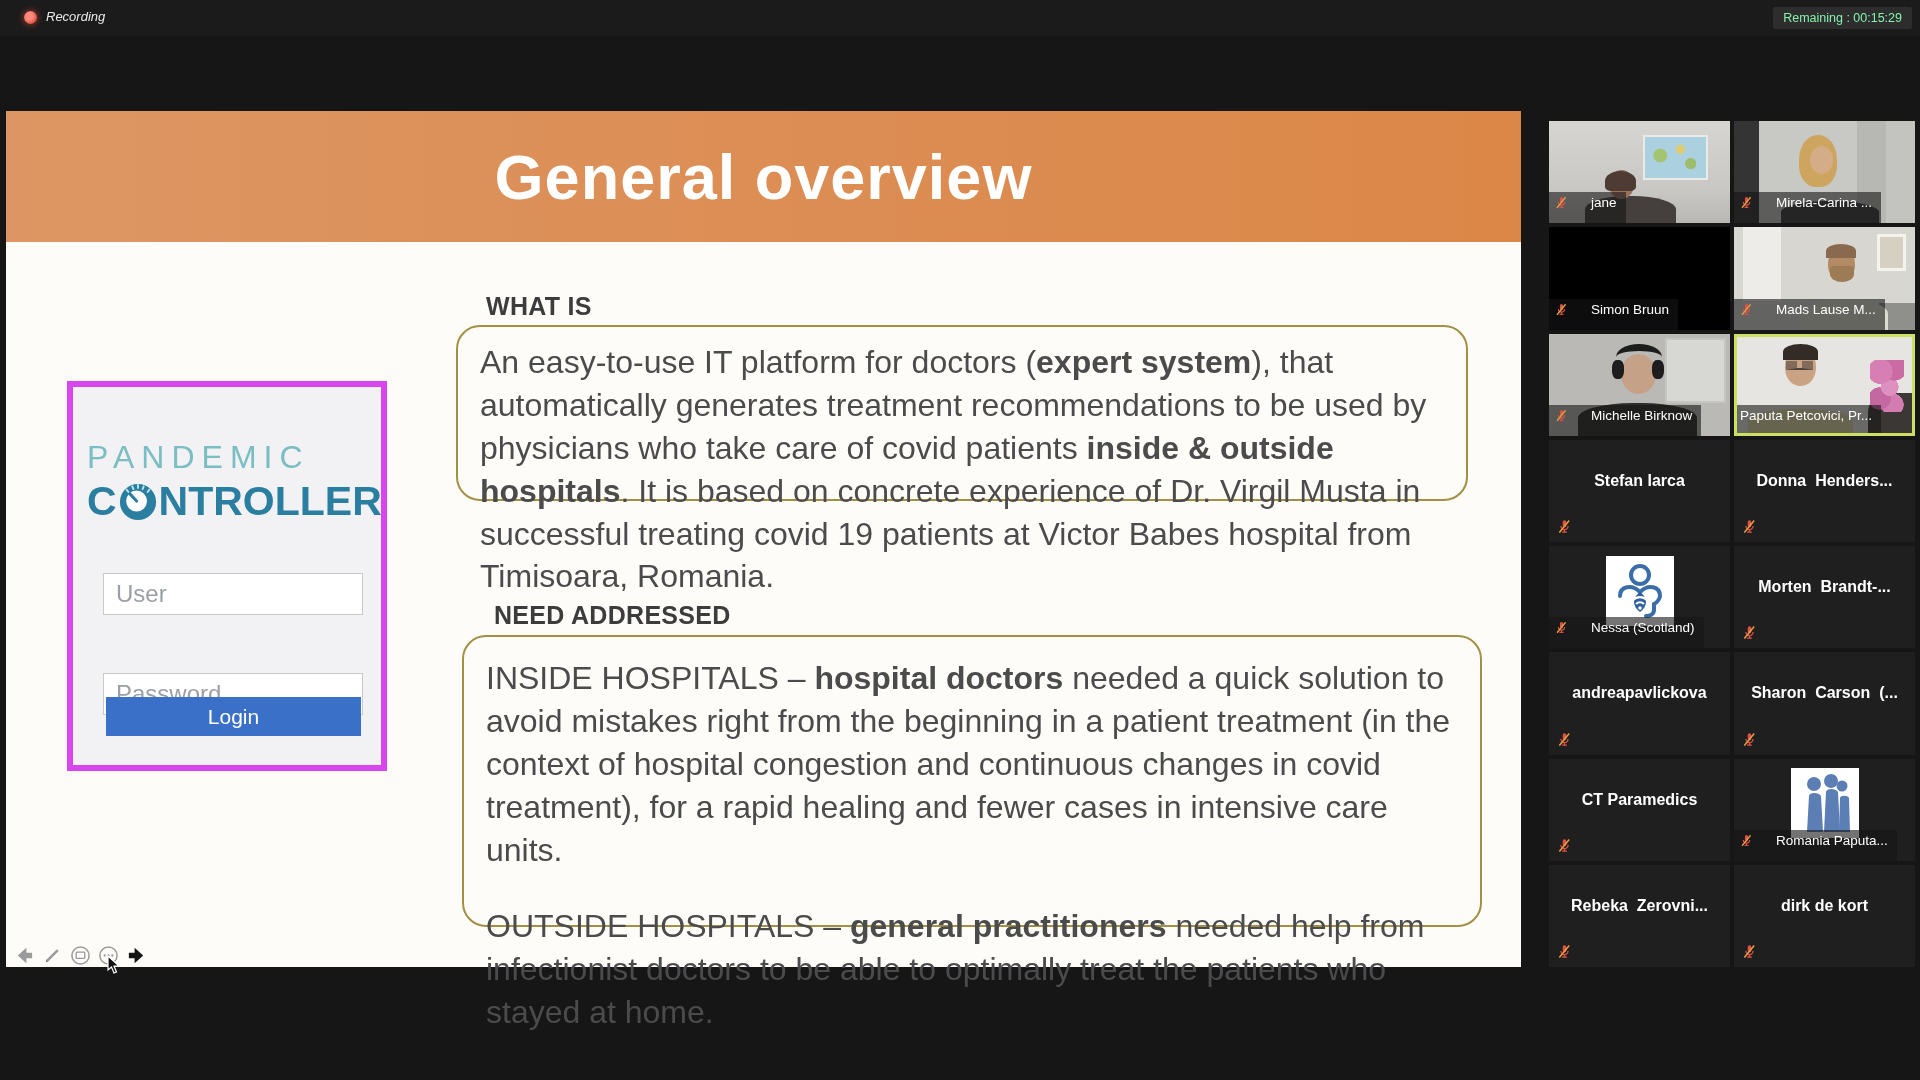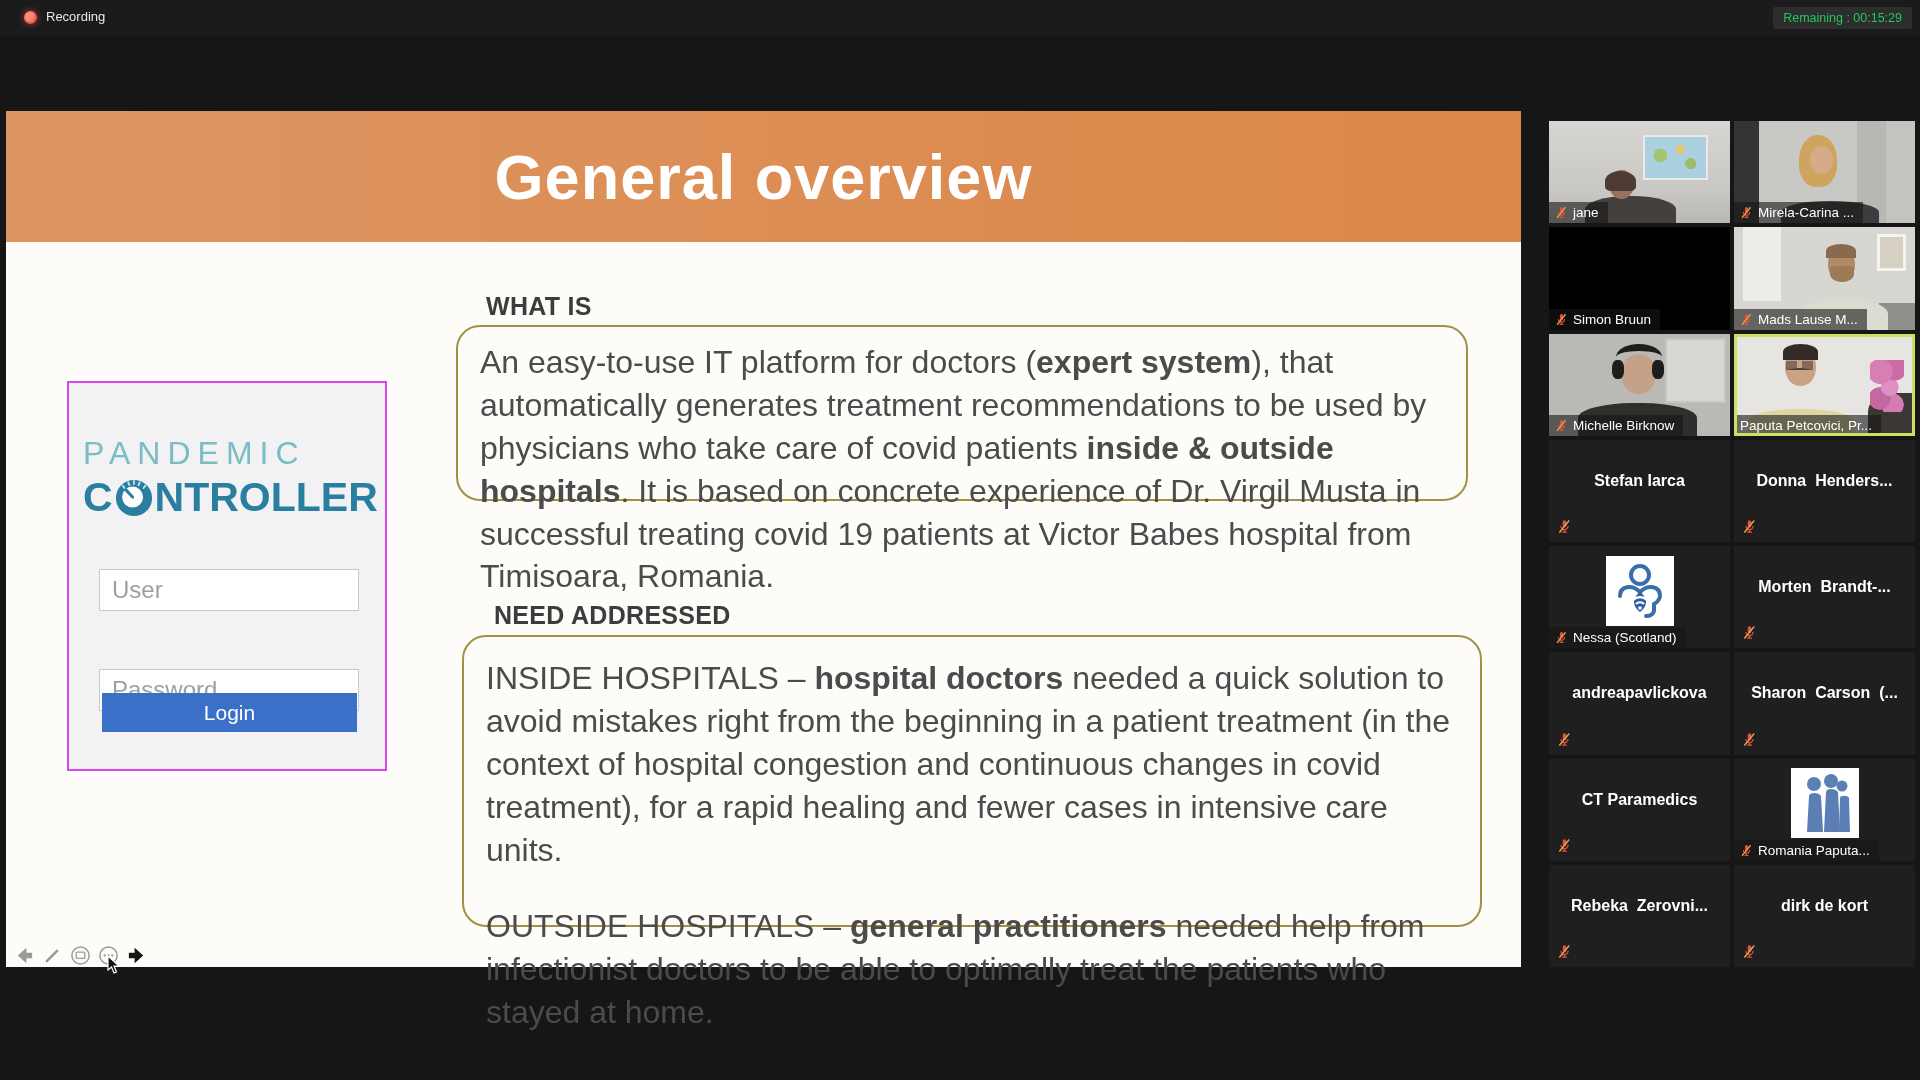--- a/index.html
+++ b/index.html
@@ -1,38 +1,38 @@
 <!DOCTYPE html>
 <html><head>
 <meta charset="utf-8">
 <style>
   * { margin:0; padding:0; box-sizing:border-box; }
   html,body { width:1920px; height:1080px; overflow:hidden; }
   body { background:#161616; font-family:"Liberation Sans", sans-serif; position:relative; }
 
   
   .topbar { position:absolute; top:0; left:0; width:1920px; height:36px; background:#1b1b1b; }
-  .rec { position:absolute; left:24px; top:9px; display:flex; align-items:flex-end; gap:9px; }
+  .rec { position:absolute; left:24px; top:9px; display:flex; align-items:flex-end; gap:9px;font-style:italic; }
   .rec-dot { width:13px; height:13px; border-radius:50%;
     background:radial-gradient(circle at 40% 40%, #ff8a7a 0 30%, #e05545 70%, #b03428 100%);
     box-shadow:0 0 6px 1px rgba(255,90,70,.45); }
   .rec-label { color:#e8e8e8; font-size:13px; }
-  .remaining { position:absolute; right:8px; top:7px; background:#2d2d2d; color:#22c55e;
+  .remaining { position:absolute; right:8px; top:7px; background:#2d2d2d; color:#86efac;
     font-size:12.5px; padding:4px 10px; border-radius:2px; }
 
   
   .slide { position:absolute; left:6px; top:111px; width:1515px; height:856px; background:#fdfcf9; }
   .banner { position:absolute; left:0; top:0; width:100%; height:131px;
     background:linear-gradient(90deg,#dd9663 0%, #dc8d53 55%, #dc8748 100%);
     display:flex; align-items:center; justify-content:center; }
   .slide-title { color:#ffffff; font-size:63px; font-weight:700; letter-spacing:1px; }
 
   
   .login-panel { position:absolute; left:61px; top:270px; width:320px; height:390px;
-    background:#f2f2f4; border:2px solid #d946ef; }
+    background:#f2f2f4; border:6px solid #d946ef; }
   .logo { position:absolute; left:14px; top:52px; width:300px; }
   .logo-line1 { color:#7abdc2; font-size:32px; letter-spacing:7px; font-weight:400; }
   .logo-line2 { color:#2a7fa0; font-size:41px; font-weight:700; letter-spacing:0; margin-top:2px;
     display:flex; align-items:center; }
   .knob { width:40px; height:40px; margin:0 1px; flex:0 0 auto; }
   .login-input { position:absolute; left:30px; width:260px; height:42px; background:#ffffff;
     border:1px solid #c9c9cb; font-size:24px; color:#555; padding:0 12px; outline:none;
     font-family:"Liberation Sans", sans-serif; }
   .login-input::placeholder { color:#9aa0a6; }
   .input-user { top:186px; }
@@ -55,22 +55,22 @@
   
   .ptools { position:absolute; left:8px; top:834px; display:flex; align-items:center; gap:7px; }
   .ptool { width:21px; height:21px; display:block; cursor:pointer; }
   .cursor-arrow { position:absolute; left:101px; top:844px; width:14px; height:20px; }
 
   
   .sidebar { position:absolute; left:1549px; top:121px; width:366px; height:846px;
     display:grid; grid-template-columns:1fr 1fr; grid-template-rows:repeat(8,1fr); gap:4px; }
   .tile { position:relative; background:#1f1f1f; overflow:hidden; cursor:pointer; }
   .tile.active::after { content:""; position:absolute; inset:0; border:3px solid #cde061; pointer-events:none; }
-  .tile-label { position:absolute; left:0; bottom:0; display:flex; align-items:center; gap:5px;
-    background:rgba(22,22,22,.6); padding:3px 9px 3px 6px; color:#fff; font-size:13.5px;
+  .tile-label { position:absolute; left:0; bottom:0; display:flex; align-items:center; gap:23px;
+    background:rgba(22,22,22,.6); padding:3px 9px 13px 6px; color:#fff; font-size:13.5px;
     white-space:pre; max-width:96%; overflow:hidden; }
   .center-name { position:absolute; inset:0; display:flex; align-items:center; justify-content:center; }
   .center-name span { color:#ffffff; font-size:16px; font-weight:700; white-space:pre;
     transform:translateY(-10px); }
   .mic-solo { position:absolute; left:8px; bottom:8px; width:15px; height:15px; }
   .mic-sm { width:13px; height:13px; flex:0 0 auto; }
 
   
   .avatar-box { position:absolute; left:50%; top:44%; transform:translate(-50%,-50%);
     width:68px; height:70px; background:#ffffff; display:flex; align-items:center; justify-content:center; }

